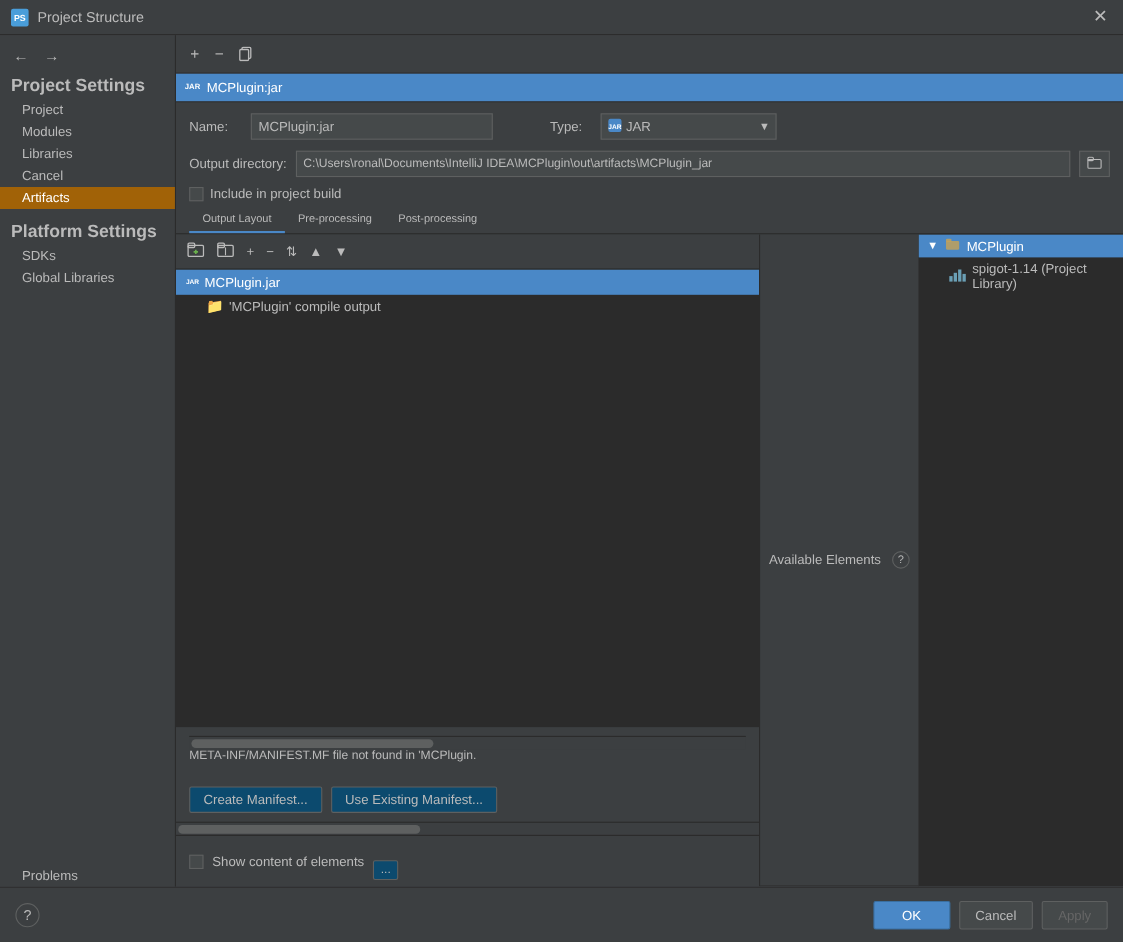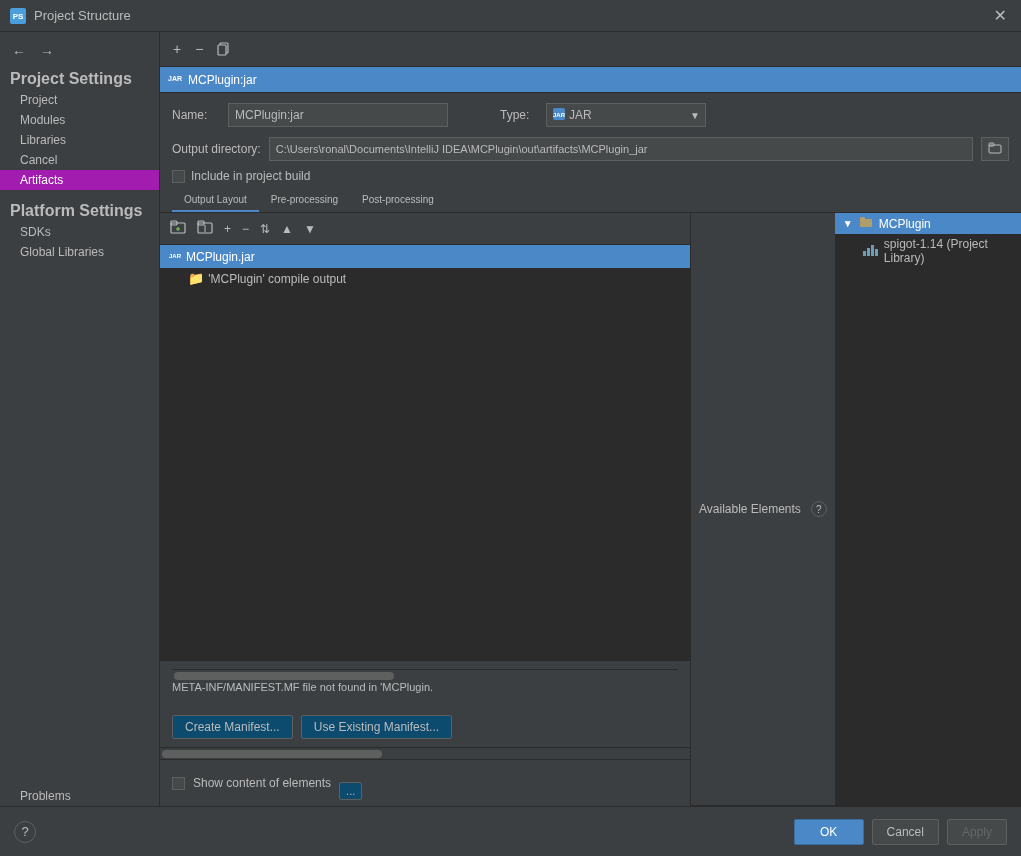--- a/index.html
+++ b/index.html
@@ -94,21 +94,21 @@
     }
 
     .sidebar-item {
       padding: 3px 10px 3px 20px;
       cursor: pointer;
       color: #bbb;
       font-size: 12px;
       border-radius: 0;
     }
     .sidebar-item.active {
-      background: #a21caf;
+      background: #a16207;
       color: #fff;
     }
 
     .sidebar-divider {
       height: 6px;
     }
 
     
     .content-area {
       flex: 1;

